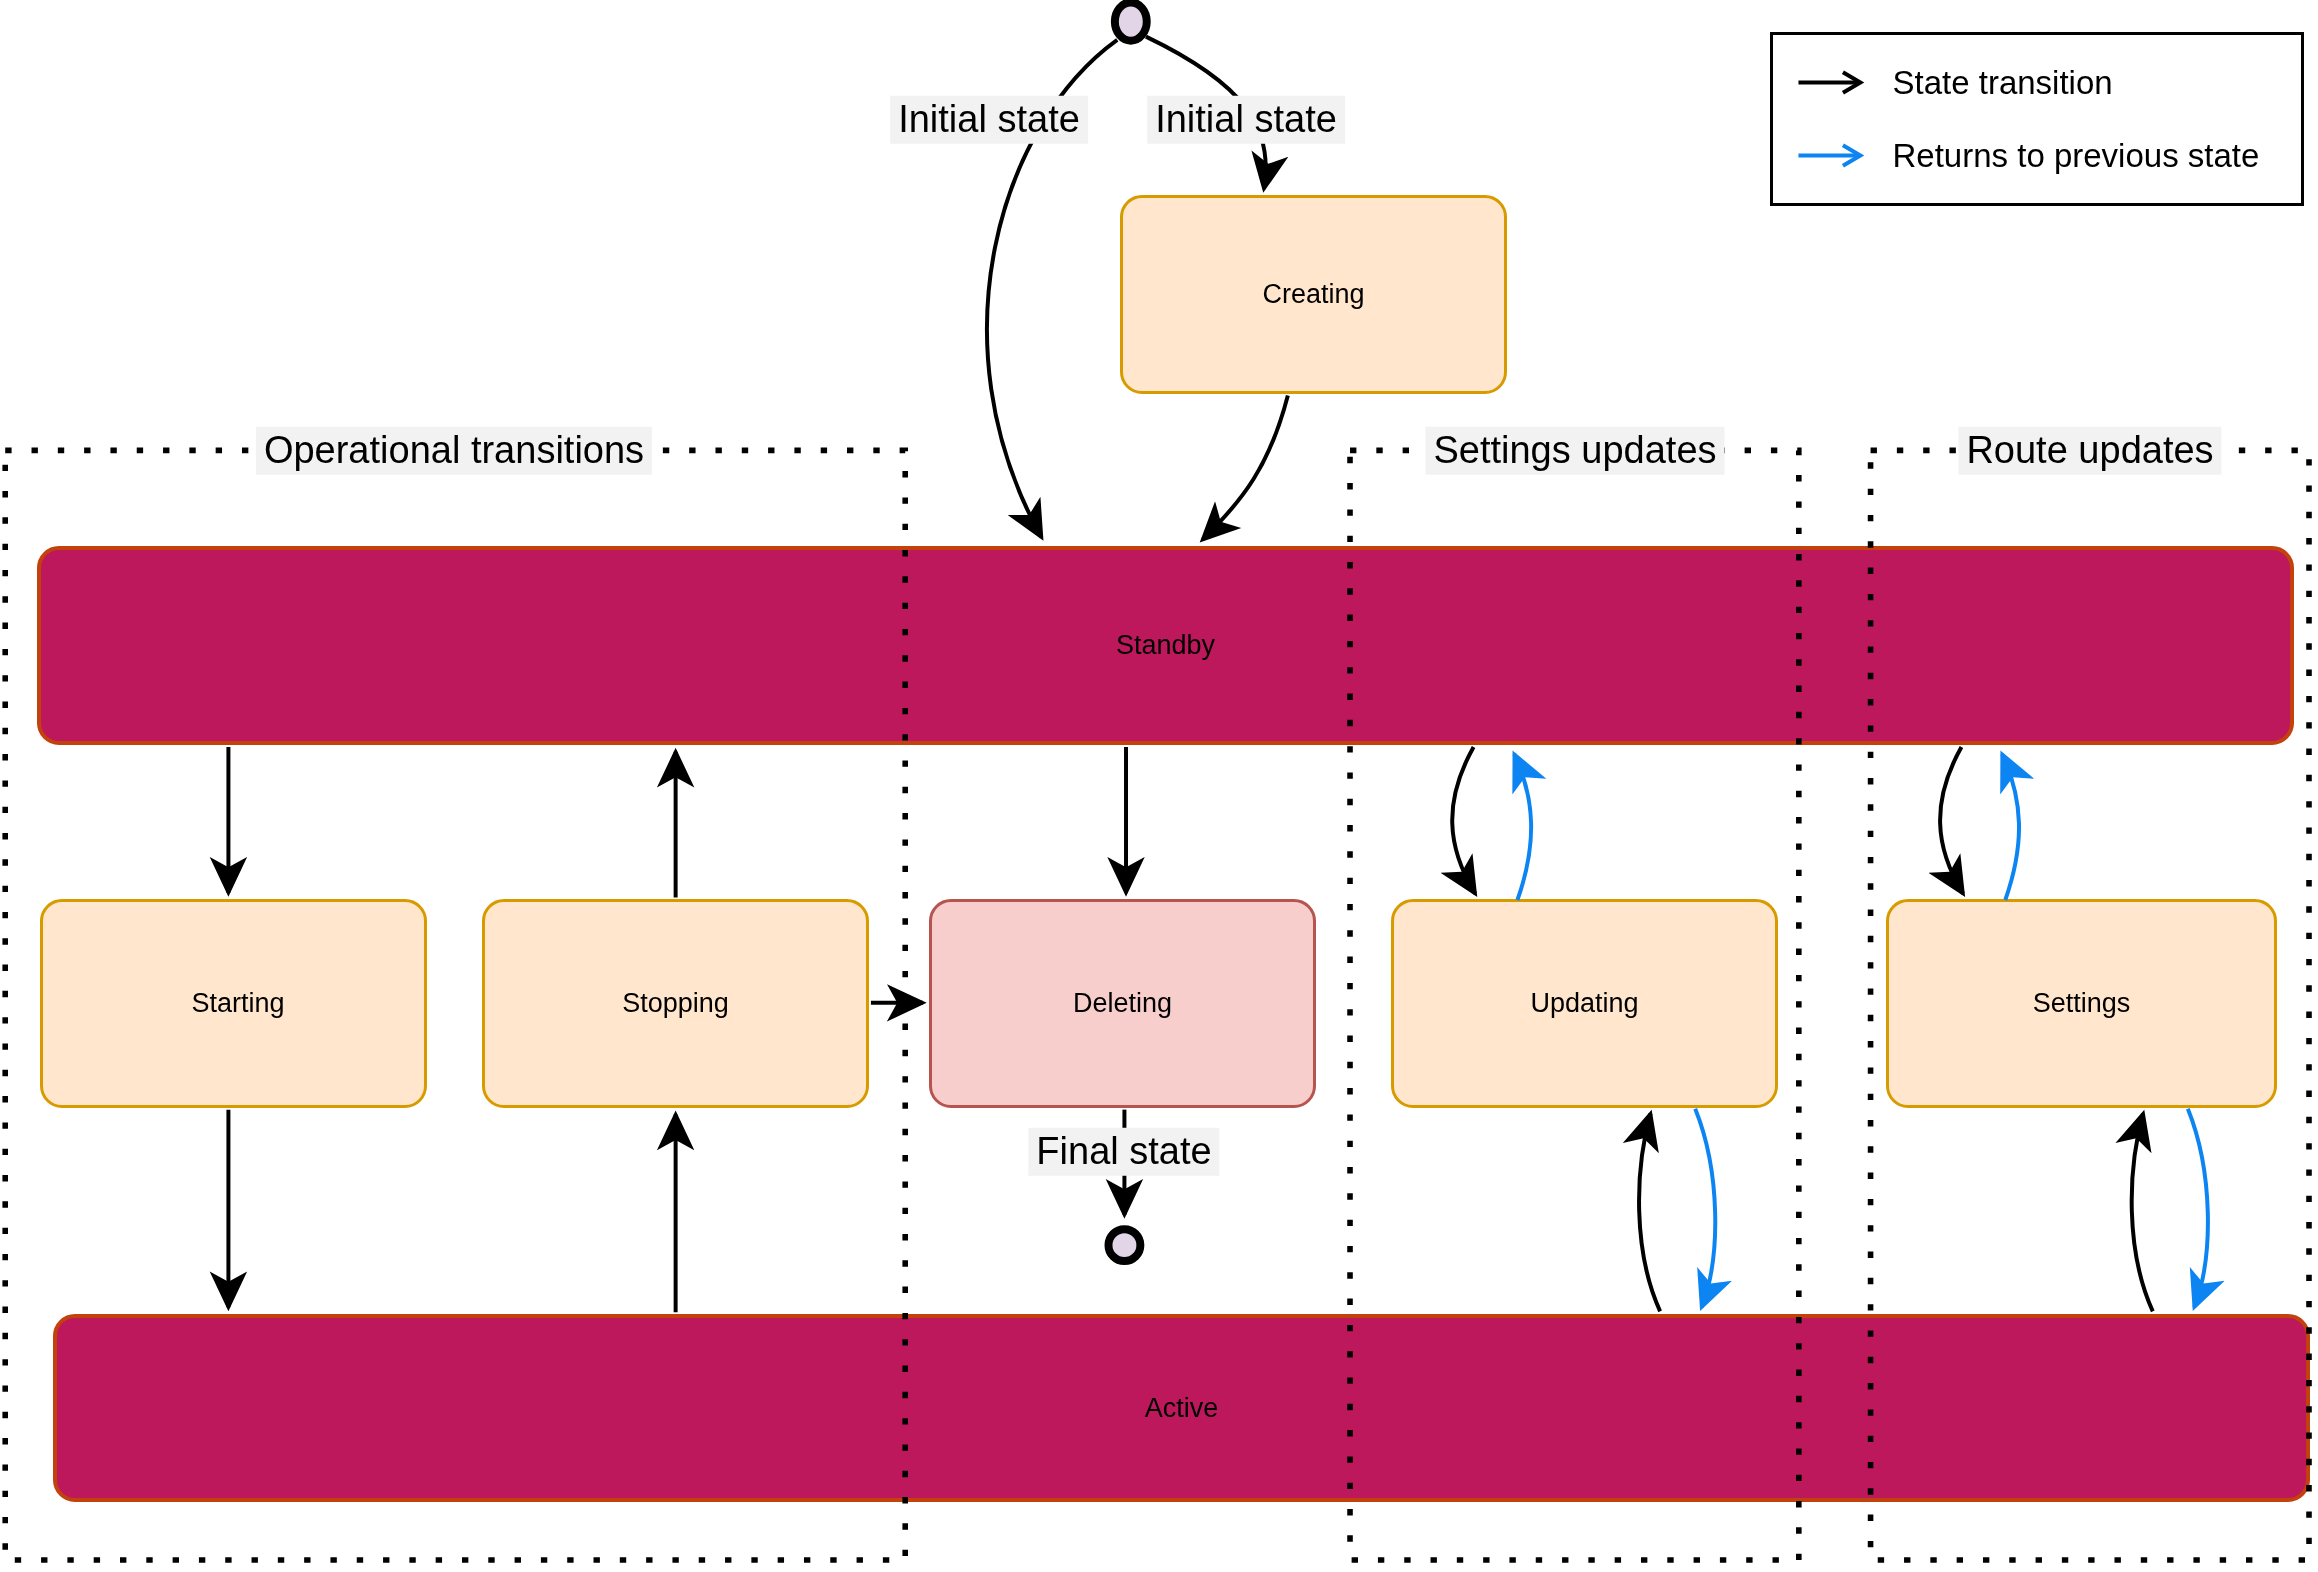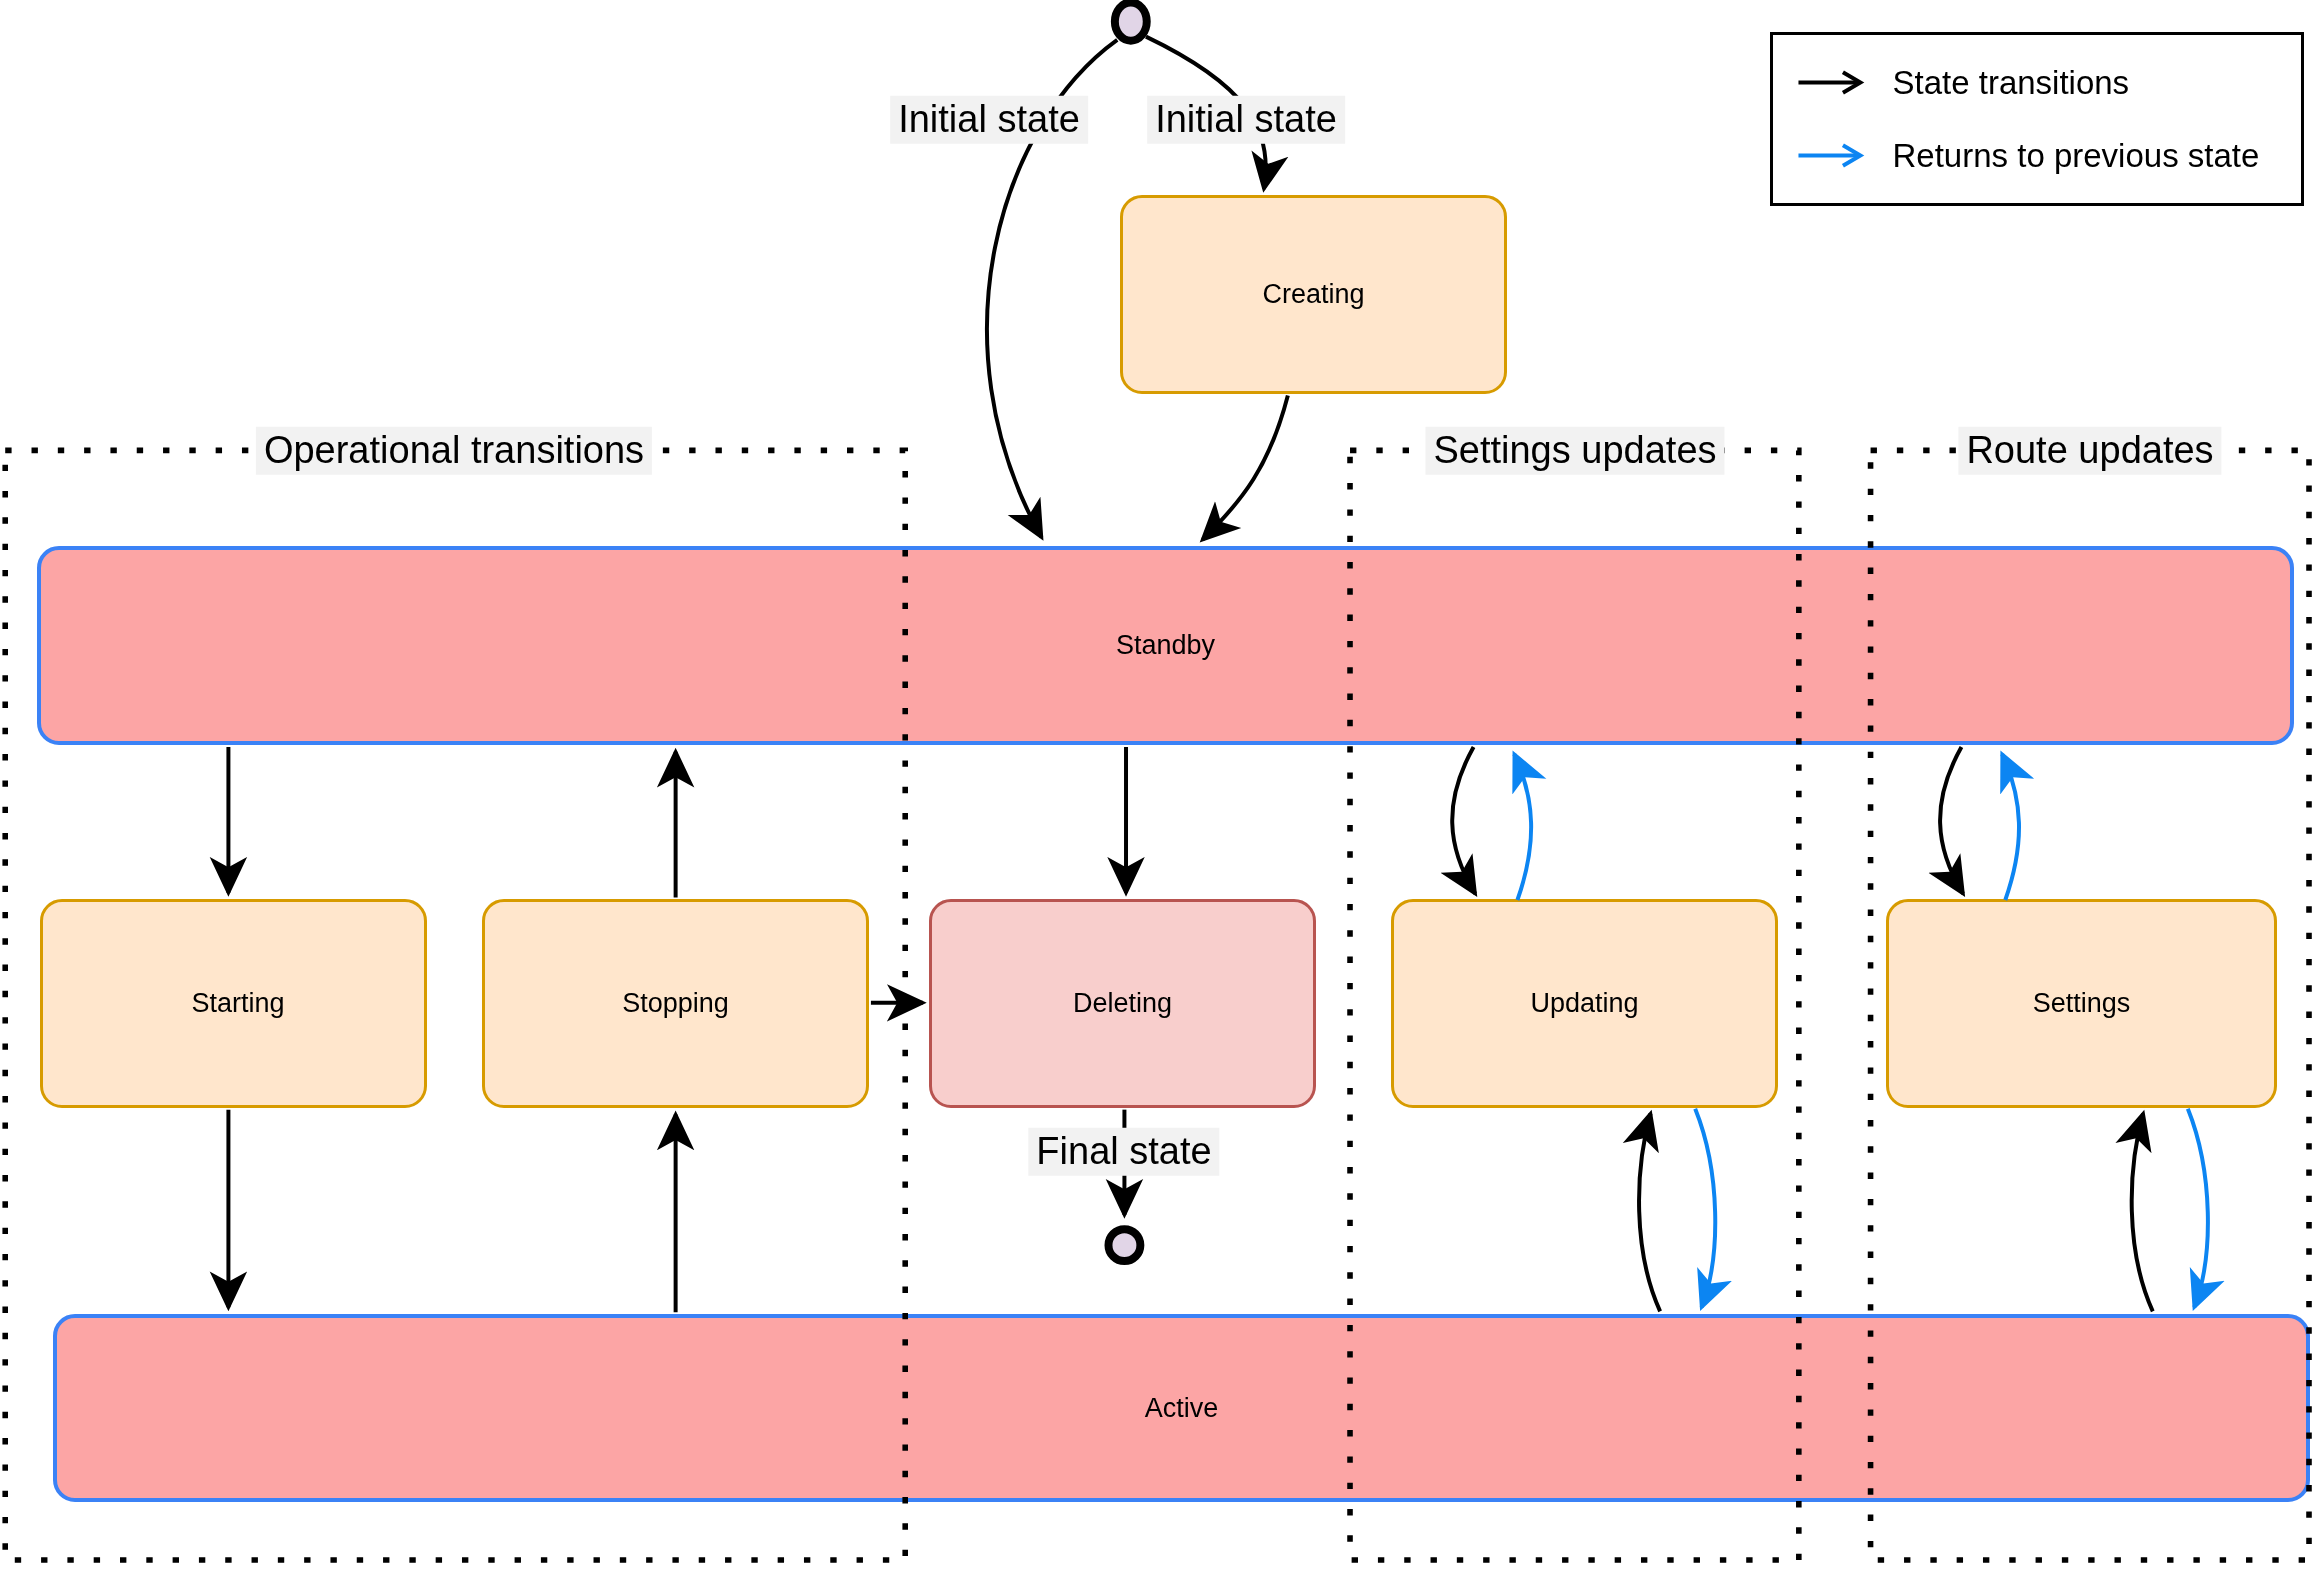--- a/index.html
+++ b/index.html
@@ -6,21 +6,21 @@
   #canvas{
     position:relative;width:2319px;height:1572px;background:#ffffff;
     font-family:"Liberation Sans", sans-serif;color:#000;overflow:hidden;
   }
   .state{
     position:absolute;display:flex;align-items:center;justify-content:center;
     border-radius:22px;font-size:27px;box-sizing:border-box;text-align:center;
   }
   .state.transient{background:#FFE6CC;border:3.2px solid #D79B00;}
   .state.terminal{background:#F8CECC;border:3.2px solid #B85450;}
-  .state.stable{background:#fca5a5;border:4px solid #3b82f6;}
+  .state.stable{background:#be185d;border:4px solid #c2410c;}
   #overlay{position:absolute;left:0;top:0;width:2319px;height:1572px;pointer-events:none;}
   .tag{
     position:absolute;transform:translate(-50%,-50%);
     background:#F2F2F2;color:#000;font-size:38px;line-height:1.15;
     padding:2.4px 8px;white-space:nowrap;
   }
   #legend{
     position:absolute;left:1770px;top:32px;width:534px;height:174px;
     background:#ffffff;border:3.2px solid #000;box-sizing:border-box;
     display:flex;flex-direction:column;justify-content:space-around;
@@ -116,21 +116,21 @@
   <div class="tag" style="left:989px;top:120px;">Initial state</div>
   <div class="tag" style="left:1246px;top:120px;">Initial state</div>
   <div class="tag" style="left:1124px;top:1152px;">Final state</div>
 
   <div id="legend">
     <div class="legend-row">
       <svg width="80" height="27" viewBox="0 0 100 34">
         <line x1="4" y1="17" x2="78" y2="17" stroke="#000" stroke-width="5"></line>
         <polyline points="60,4 82,17 60,30" fill="none" stroke="#000" stroke-width="5"></polyline>
       </svg>
-      <span class="lbl">State transitions</span>
+      <span class="lbl">State transition</span>
     </div>
     <div class="legend-row">
       <svg width="80" height="27" viewBox="0 0 100 34">
         <line x1="4" y1="17" x2="78" y2="17" stroke="#0C85F2" stroke-width="5"></line>
         <polyline points="60,4 82,17 60,30" fill="none" stroke="#0C85F2" stroke-width="5"></polyline>
       </svg>
       <span class="lbl">Returns to previous state</span>
     </div>
   </div>
 

